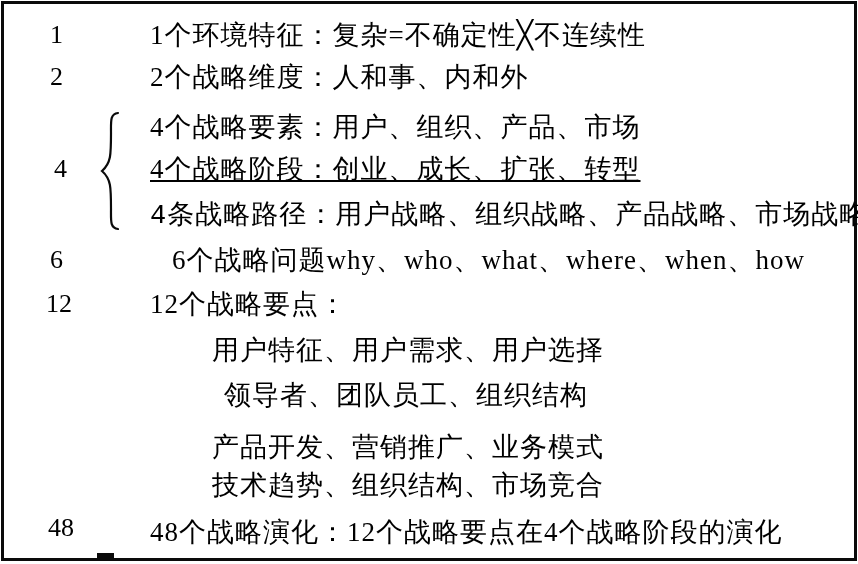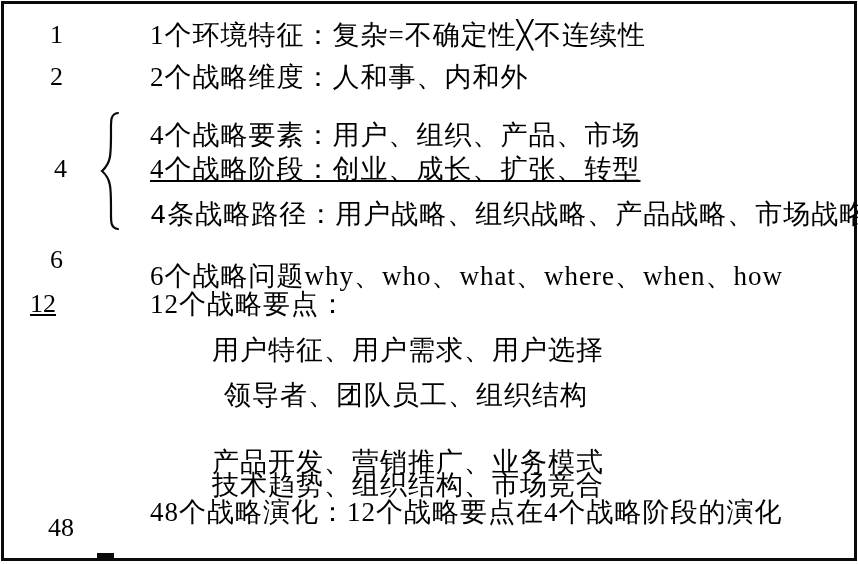--- a/index.html
+++ b/index.html
@@ -60,33 +60,33 @@
 </style>
 </head>
 <body>
 
 <div class="frame"></div>
 
 <div class="num" style="left:50px; top:19px;">1</div>
 <div class="num" style="left:50px; top:61px;">2</div>
 <div class="num" style="left:54px; top:153px;">4</div>
 <div class="num" style="left:50px; top:244px;">6</div>
-<div class="num" style="left:30px; top:288px;text-decoration:underline;">12</div>
+<div class="num" style="left:46px; top:288px;">12</div>
 <div class="num" style="left:48px; top:512px;">48</div>
 
 <svg class="brace" viewBox="0 0 28 122" aria-hidden="true">
   <path d="M 22 3 C 14 4 15 11 15 23 C 15 45 15 53 6 61 C 15 69 15 77 15 99 C 15 111 14 118 22 119" fill="none" stroke="#0a0a0a" stroke-width="2.2" stroke-linecap="round"></path>
 </svg>
 
 <div class="line" style="top:19px;">1个环境特征：复杂=不确定性╳不连续性</div>
 <div class="line" style="top:61px;">2个战略维度：人和事、内和外</div>
-<div class="line" style="top:119px;">4个战略要素：用户、组织、产品、市场</div>
+<div class="line" style="top:111px;">4个战略要素：用户、组织、产品、市场</div>
 <div class="line" style="top:153px;text-decoration:underline;">4个战略阶段：创业、成长、扩张、转型</div>
 <div class="line" style="top:200px;font-family:Liberation Mono, monospace;">4条战略路径：用户战略、组织战略、产品战略、市场战略</div>
-<div class="line" style="top:260px;">6个战略问题why、who、what、where、when、how</div>
+<div class="line" style="top:244px;margin-left:22px;">6个战略问题why、who、what、where、when、how</div>
 <div class="line" style="top:288px;">12个战略要点：</div>
 <div class="line subline" style="top:334px;">用户特征、用户需求、用户选择</div>
 <div class="line subline" style="top:379px;margin-left:12px;">领导者、团队员工、组织结构</div>
-<div class="line subline" style="top:446px;">产品开发、营销推广、业务模式</div>
+<div class="line subline" style="top:431px;">产品开发、营销推广、业务模式</div>
 <div class="line subline" style="top:469px;">技术趋势、组织结构、市场竞合</div>
-<div class="line" style="top:496px;">48个战略演化：12个战略要点在4个战略阶段的演化</div>
+<div class="line" style="top:516px;">48个战略演化：12个战略要点在4个战略阶段的演化</div>
 
 <div class="edge-mark"></div>
 
 </body></html>

